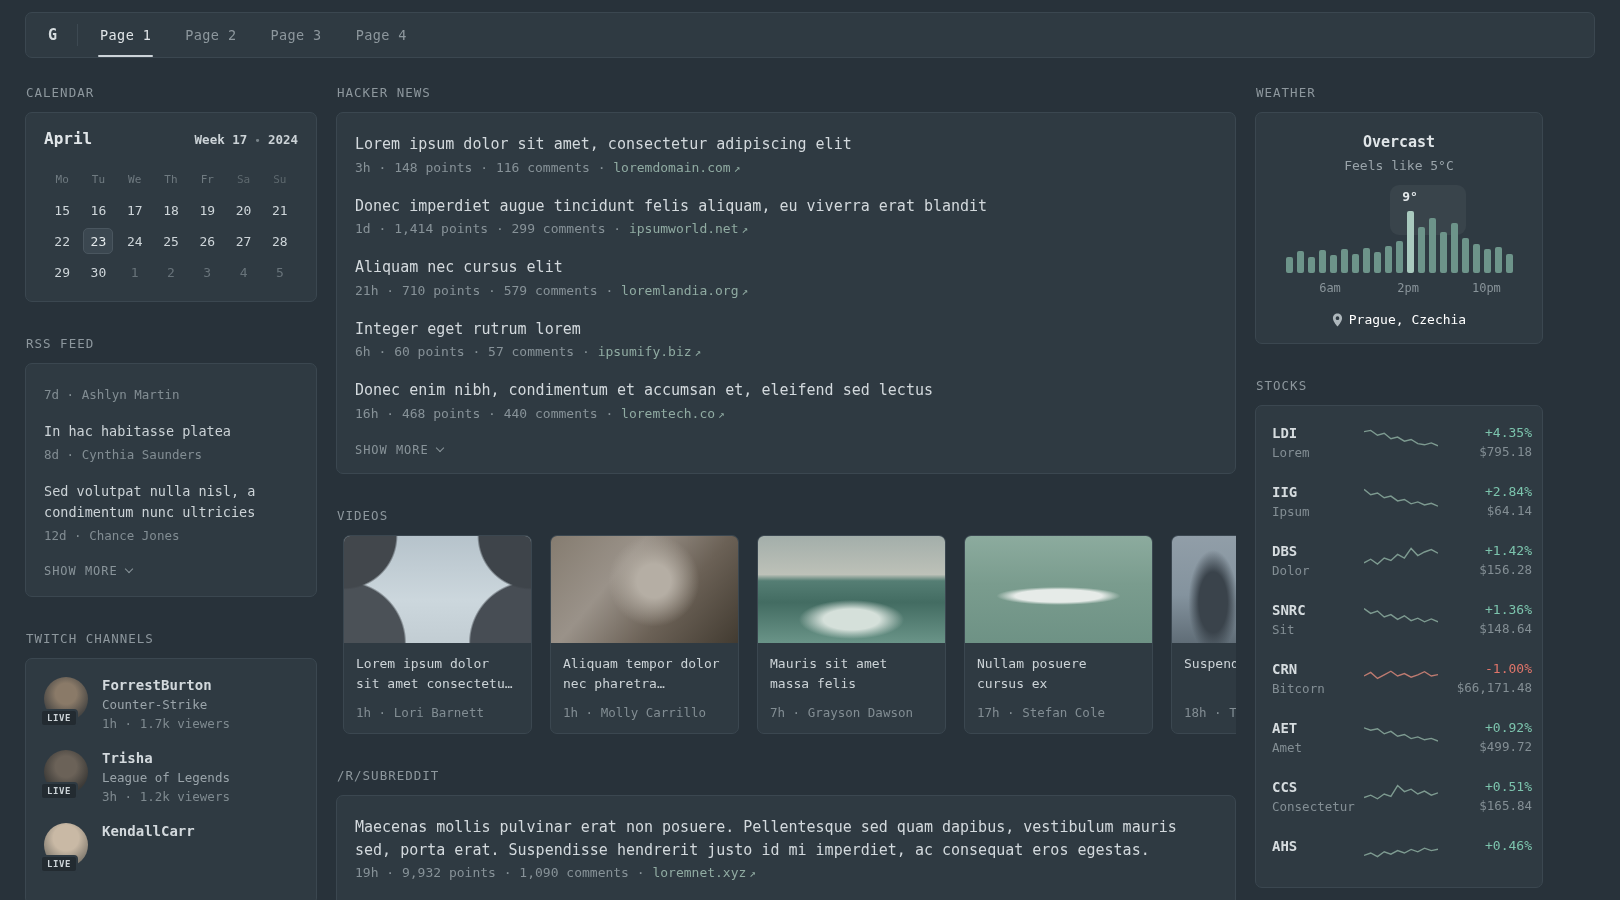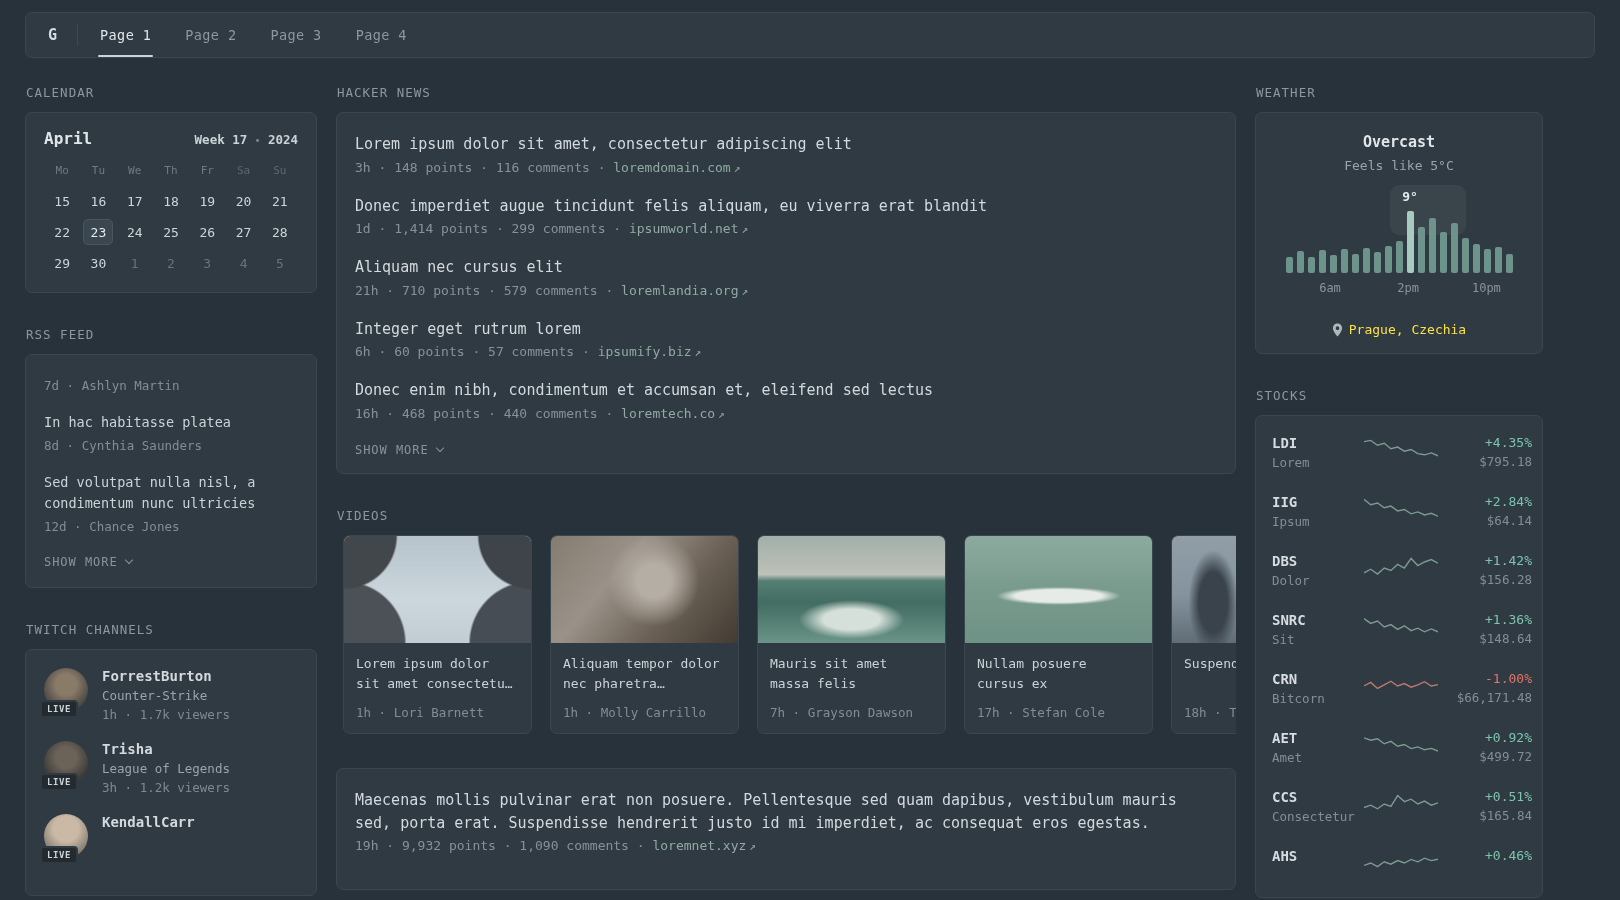--- a/index.html
+++ b/index.html
@@ -23,21 +23,21 @@
   .tab.active{color:#e0e5e8;}
   .tab.active::after{content:"";position:absolute;left:0;right:0;bottom:0;height:2px;background:#ccd3d8;border-radius:1px;}
 
   
   .content{display:grid;grid-template-columns:292px 900px 288px;gap:0 19px;align-items:start;}
   section{margin-bottom:34px;}
   .sec-title{font-size:12.5px;font-weight:400;color:#8d979d;letter-spacing:.08em;margin:0 0 12px 1px;}
 
   
   .cal-card{padding:16px 18px 14px;}
-  .cal-head{display:flex;justify-content:space-between;align-items:baseline;margin-bottom:10px;}
+  .cal-head{display:flex;justify-content:space-between;align-items:baseline;margin-bottom:19px;}
   .cal-month{font-size:16px;font-weight:600;color:#e0e5e8;}
   .cal-week{font-size:12.5px;font-weight:700;color:#ccd3d7;display:flex;gap:7px;align-items:baseline;}
   .dot{color:#788389;font-size:11px;font-weight:400;}
   .cal-grid{display:grid;grid-template-columns:repeat(7,1fr);row-gap:1px;}
   .cal-dow{font-size:11px;color:#6f7a80;text-align:center;padding:6px 0 8px;}
   .cal-dow.wkend{color:#5d686e;}
   .cal-cell{height:30px;display:flex;align-items:center;justify-content:center;font-size:13px;color:#ced5d9;}
   .cal-day{display:flex;align-items:center;justify-content:center;width:30px;height:26px;border-radius:5px;border:1px solid transparent;}
   .cal-day.sel{background:#3b4750;border-color:#4a565f;color:#e4e9eb;}
   .cal-day.mut{color:#68737a;}
@@ -105,21 +105,21 @@
   .w-band{position:absolute;top:-8px;height:50px;left:46%;width:33%;background:#39444b;border-radius:9px;}
   .w-bars{position:absolute;left:0;right:0;bottom:0;display:flex;justify-content:center;align-items:flex-end;gap:4px;}
   .wbar{width:7px;border-radius:2px;background:#6d948a;}
   .wbar.peak{background:#a9cabe;}
   .w-temp{position:absolute;top:-4px;left:54%;font-size:13px;font-weight:700;color:#e4e9eb;transform:translateX(-50%);}
   .w-times{position:relative;height:15px;margin:8px 12px 0;font-size:12px;color:#89949a;}
   .w-times span{position:absolute;transform:translateX(-50%);}
   .w-times span:nth-child(1){left:20%;}
   .w-times span:nth-child(2){left:54%;}
   .w-times span:nth-child(3){left:88%;}
-  .w-loc{margin-top:26px;display:flex;justify-content:center;align-items:center;gap:6px;font-size:13px;color:#fde047;}
+  .w-loc{margin-top:16px;display:flex;justify-content:center;align-items:center;gap:6px;font-size:13px;color:#ffffff;}
   .pin{width:11px;height:14px;fill:#aeb7bc;flex:none;}
 
   
   .stocks-card{padding:7px 0;}
   .stock-row{display:flex;align-items:flex-start;gap:6px;padding:12px 16px;cursor:pointer;}
   .stock-id{width:86px;flex:none;}
   .stock-ticker{font-size:14px;font-weight:700;color:#d6dcdf;}
   .stock-name{font-size:12.5px;color:#838e94;margin-top:4px;white-space:nowrap;}
   .stock-spark{flex:1;display:flex;justify-content:center;align-items:center;color:#7d9a90;}
   .stock-spark.down{color:#bd7a70;}
@@ -352,20 +352,21 @@
             </div>
             <div class="card video-card">
               <div class="thumb t-fog"></div>
               <div class="video-title">Suspendisse diam</div>
               <div class="video-meta">18h · Tara</div>
             </div>
           </div>
       </section>
 
       <section>
+        <h2 class="sec-title">/R/SUBREDDIT</h2>
         <div class="card hn-card">
           <div>
               <article class="hn-item">
                 <div class="hn-title">Maecenas mollis pulvinar erat non posuere. Pellentesque sed quam dapibus, vestibulum mauris sed, porta erat. Suspendisse hendrerit justo id mi imperdiet, ac consequat eros egestas.</div>
                 <div class="hn-meta"><span>19h · 9,932 points · 1,090 comments · </span><a class="domain"><span>loremnet.xyz</span><span class="ext">↗</span></a></div>
               </article>
             </div>
         </div>
       </section>
     </div>

